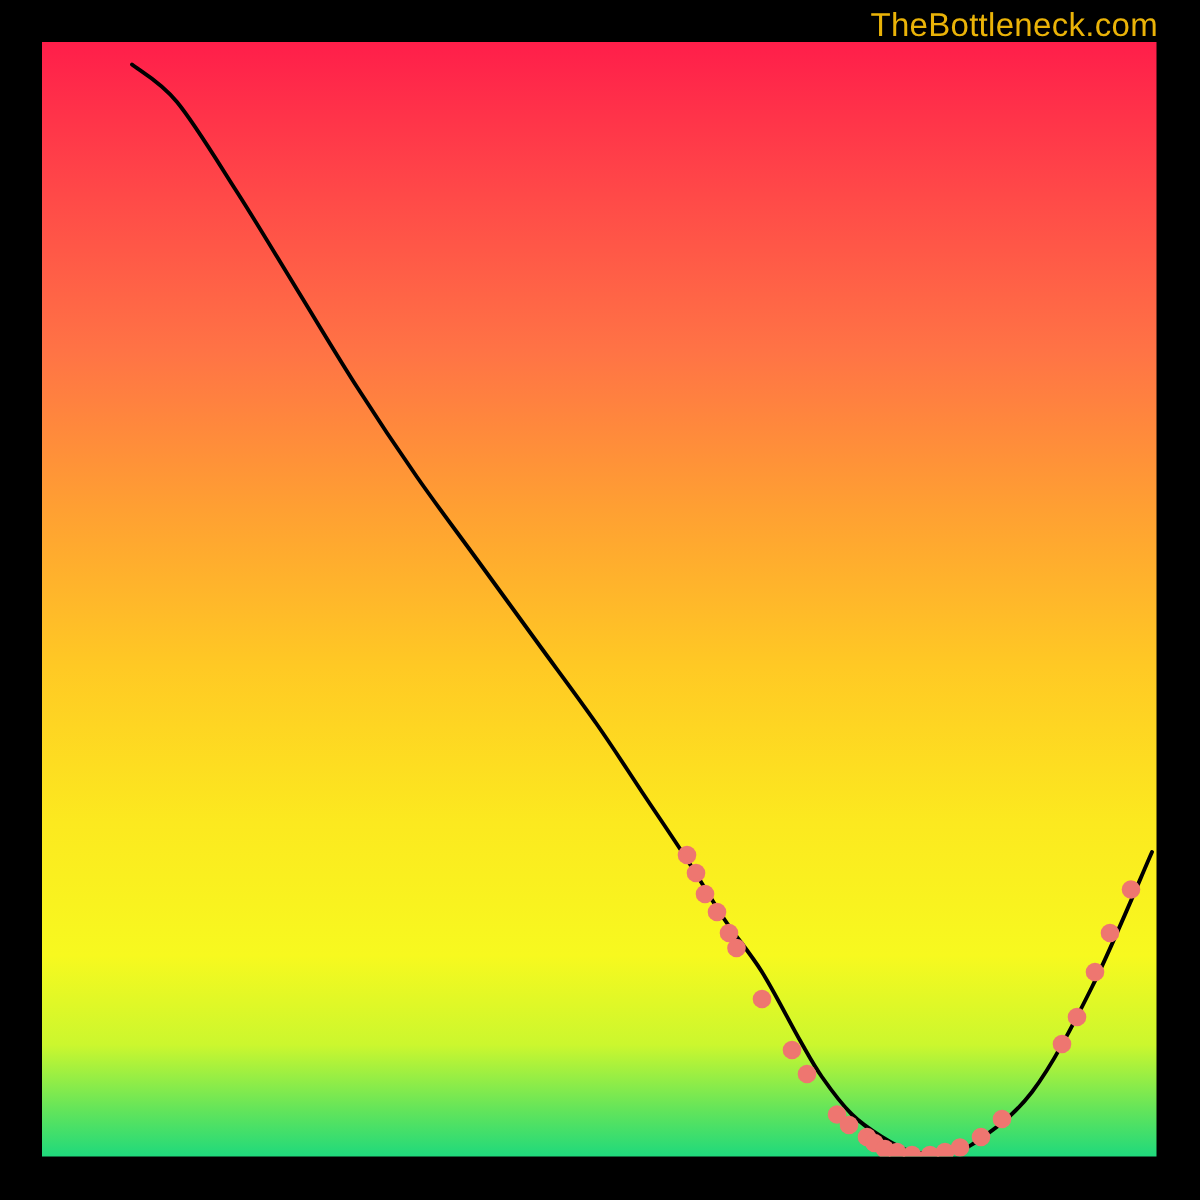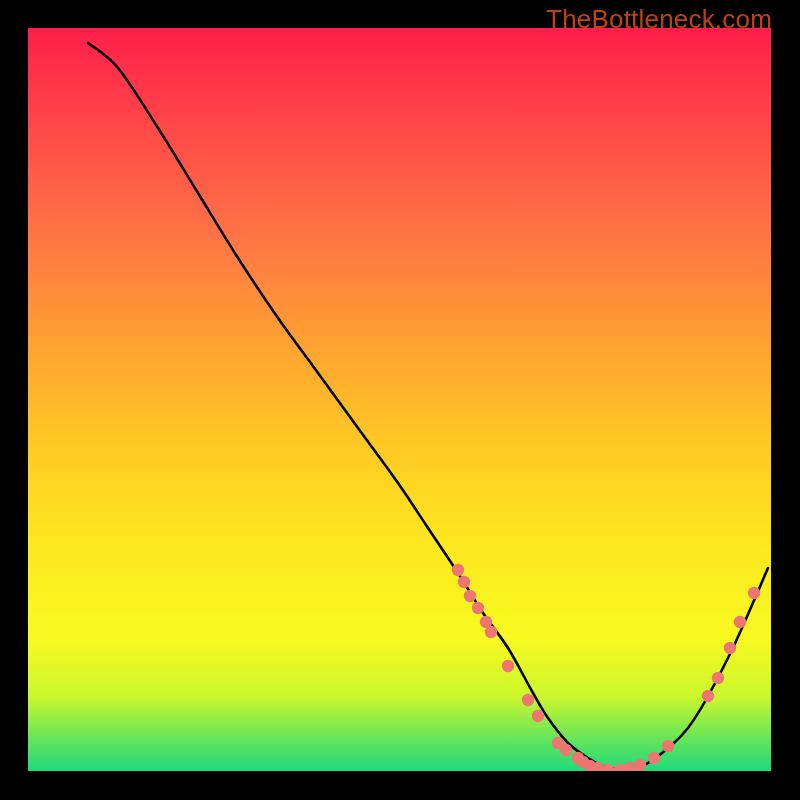--- a/index.html
+++ b/index.html
@@ -42,23 +42,23 @@
     top: 0;
     width: 743px;
     height: 743px;
     pointer-events: none;
   }
   .watermark {
     position: absolute;
     right: 28px;
     top: 4px;
     font-family: Arial, Helvetica, sans-serif;
-    font-size: 26px;
+    font-size: 22px;
     font-weight: 500;
-    color: #c2410c;
+    color: #eab308;
     letter-spacing: 0.2px;
   }
 </style>
 </head>
 <body>
 
 <div class="watermark">TheBottleneck.com</div>
 
 <div class="frame">
   <div class="gradient"></div>

